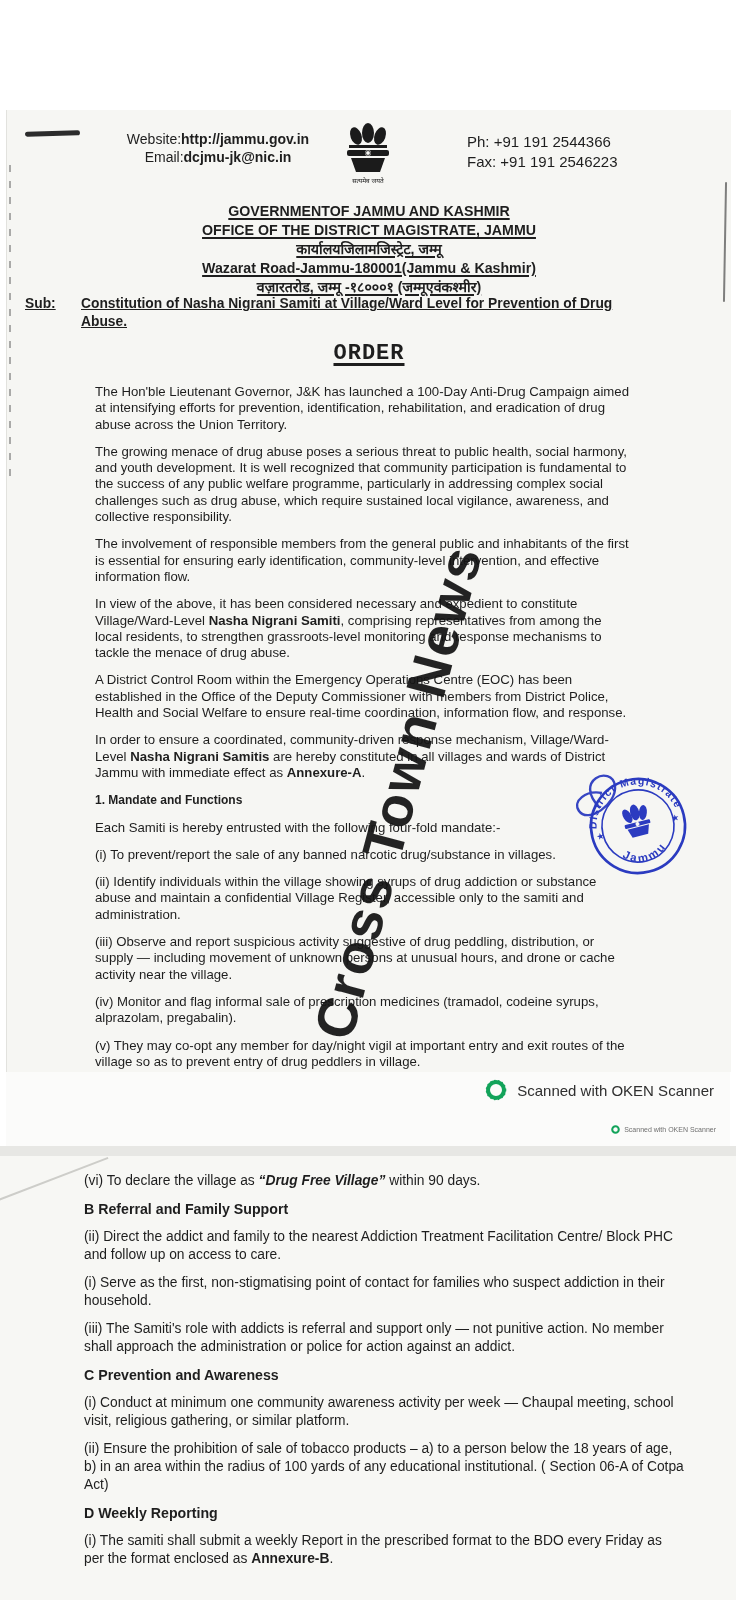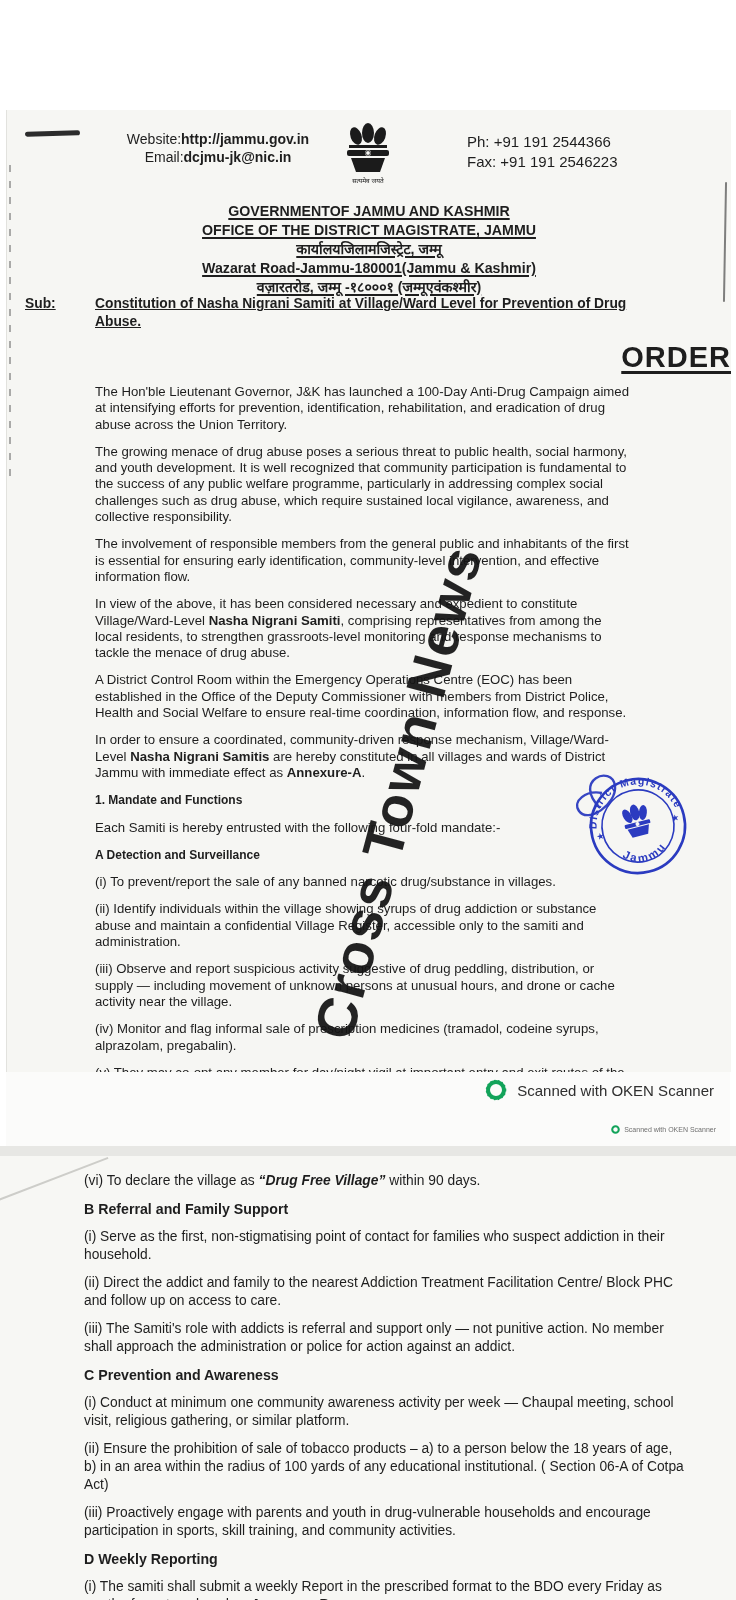--- a/index.html
+++ b/index.html
@@ -16,23 +16,23 @@
   .contact-left{position:absolute;left:80px;top:20px;width:262px;text-align:center;font-size:14px;line-height:18px;}
   .contact-left .lbl{font-weight:400;}
   .contact-left .val{font-weight:700;}
   .contact-right{position:absolute;left:460px;top:22px;font-size:15px;font-weight:400;line-height:20px;white-space:nowrap;}
   .emblem-wrap{position:absolute;left:328px;top:8px;}
 
   .titles{position:absolute;left:0;top:92px;width:100%;text-align:center;}
   .titles .tl{font-size:14.2px;font-weight:700;line-height:19px;text-decoration:underline;text-underline-offset:2px;text-decoration-thickness:1.5px;}
   .subject{position:absolute;left:18px;top:185px;width:648px;display:flex;gap:20px;font-size:13.8px;font-weight:700;line-height:18px;}
   .subject .s-lbl{text-decoration:underline;flex:0 0 36px;}
-  .subject .s-txt{text-decoration:underline;width:560px;margin-left:14px;}
-  .order-title{position:absolute;left:0;top:231px;width:100%;text-align:right;font-size:29px;font-weight:700;letter-spacing:1px;
-    text-decoration:underline;text-underline-offset:4px;text-decoration-thickness:2.5px;}
+  .subject .s-txt{text-decoration:underline;width:560px;}
+  .order-title{position:absolute;left:0;top:231px;width:100%;text-align:center;font-size:22px;font-weight:700;letter-spacing:1px;
+    text-decoration:underline;text-underline-offset:4px;text-decoration-thickness:2.5px;font-family:Liberation Mono, monospace;}
 
   .body1{position:absolute;left:88px;top:274px;width:536px;font-size:13.2px;line-height:16.3px;}
   .blk{margin-bottom:11px;}
   .blk.h{font-weight:700;font-size:12px;}
   .b{font-weight:700;}
   .bi{font-weight:700;font-style:italic;}
 
   
   .watermark{position:absolute;left:398px;top:792px;transform:translate(-50%,-50%) rotate(-75deg);
     font-size:56px;font-weight:600;letter-spacing:2px;color:#141414;white-space:nowrap;opacity:.93;z-index:6;}
@@ -106,21 +106,20 @@
 
     <div class="body1">
       <div class="blk"><span>The Hon'ble Lieutenant Governor, J&amp;K has launched a 100-Day Anti-Drug Campaign aimed at intensifying efforts for prevention, identification, rehabilitation, and eradication of drug abuse across the Union Territory.</span></div>
       <div class="blk"><span>The growing menace of drug abuse poses a serious threat to public health, social harmony, and youth development. It is well recognized that community participation is fundamental to the success of any public welfare programme, particularly in addressing complex social challenges such as drug abuse, which require sustained local vigilance, awareness, and collective responsibility.</span></div>
       <div class="blk"><span>The involvement of responsible members from the general public and inhabitants of the first is essential for ensuring early identification, community-level intervention, and effective information flow.</span></div>
       <div class="blk"><span>In view of the above, it has been considered necessary and expedient to constitute Village/Ward-Level </span><span class="b">Nasha Nigrani Samiti</span><span>, comprising representatives from among the local residents, to strengthen grassroots-level monitoring and response mechanisms to tackle the menace of drug abuse.</span></div>
       <div class="blk"><span>A District Control Room within the Emergency Operations Centre (EOC) has been established in the Office of the Deputy Commissioner with members from District Police, Health and Social Welfare to ensure real-time coordination, information flow, and response.</span></div>
       <div class="blk"><span>In order to ensure a coordinated, community-driven response mechanism, Village/Ward-Level </span><span class="b">Nasha Nigrani Samitis</span><span> are hereby constituted in all villages and wards of  District Jammu with immediate effect as </span><span class="b">Annexure-A</span><span>.</span></div>
       <div class="blk h"><span>1. Mandate and Functions</span></div>
       <div class="blk"><span>Each Samiti is hereby entrusted with the following four-fold mandate:-</span></div>
-      <div class="blk h"><span>A  Detection and Surveillance</span></div>
       <div class="blk"><span>(i)  To prevent/report the sale of any banned narcotic drug/substance in villages.</span></div>
       <div class="blk"><span>(ii)  Identify individuals within the village showing syrups of drug addiction or substance abuse and maintain a confidential Village Register, accessible only to the samiti and administration.</span></div>
       <div class="blk"><span>(iii)  Observe and report suspicious activity suggestive of drug peddling, distribution, or supply — including movement of unknown persons at unusual hours, and drone or cache activity near the village.</span></div>
       <div class="blk"><span>(iv)  Monitor and flag informal sale of prescription medicines (tramadol, codeine syrups, alprazolam, pregabalin).</span></div>
       <div class="blk"><span>(v)  They may co-opt any member for day/night vigil at important entry and exit routes of the village so as to prevent entry of drug peddlers in village.</span></div>
     </div>
   </div>
 
   <div class="watermark">Cross Town News</div>
 
@@ -171,26 +170,25 @@
     <span class="oken-text">Scanned with OKEN Scanner</span>
   </div>
 
   <div class="band"></div>
 
   <div class="page2">
     <div class="crease"></div>
     <div class="body2">
       <div class="blk"><span>(vi)  To declare the village as </span><span class="bi">“Drug Free Village”</span><span> within 90 days.</span></div>
       <div class="blk h"><span>B Referral and Family Support</span></div>
+      <div class="blk"><span>(ii)  Direct the addict and family to the nearest Addiction Treatment Facilitation Centre/ Block PHC and follow up on access to care.</span></div>
       <div class="blk"><span>(i)  Serve as the first, non-stigmatising point of contact for families who suspect addiction in their household.</span></div>
-      <div class="blk"><span>(ii)  Direct the addict and family to the nearest Addiction Treatment Facilitation Centre/ Block PHC and follow up on access to care.</span></div>
       <div class="blk"><span>(iii)  The Samiti's role with addicts is referral and support only — not punitive action. No member shall approach the administration or police for action against an addict.</span></div>
       <div class="blk h"><span>C Prevention and Awareness</span></div>
       <div class="blk"><span>(i)  Conduct at minimum one community awareness activity per week — Chaupal meeting, school visit, religious gathering, or similar platform.</span></div>
       <div class="blk"><span>(ii)  Ensure the prohibition of sale of tobacco products – a) to a person below the 18 years of age, b) in an area within the radius of 100 yards of any educational institutional. ( Section 06-A of Cotpa Act)</span></div>
-      <div class="blk"><span>(iii)  Proactively engage with parents and youth in drug-vulnerable households and encourage participation in sports, skill training, and community activities.</span></div>
       <div class="blk h"><span>D  Weekly Reporting</span></div>
       <div class="blk"><span>(i)  The samiti shall submit a weekly Report in the prescribed format to the BDO every Friday as per the format enclosed as </span><span class="b">Annexure-B</span><span>.</span></div>
 
     </div>
   </div>
 
 </div>
 
 </body></html>

